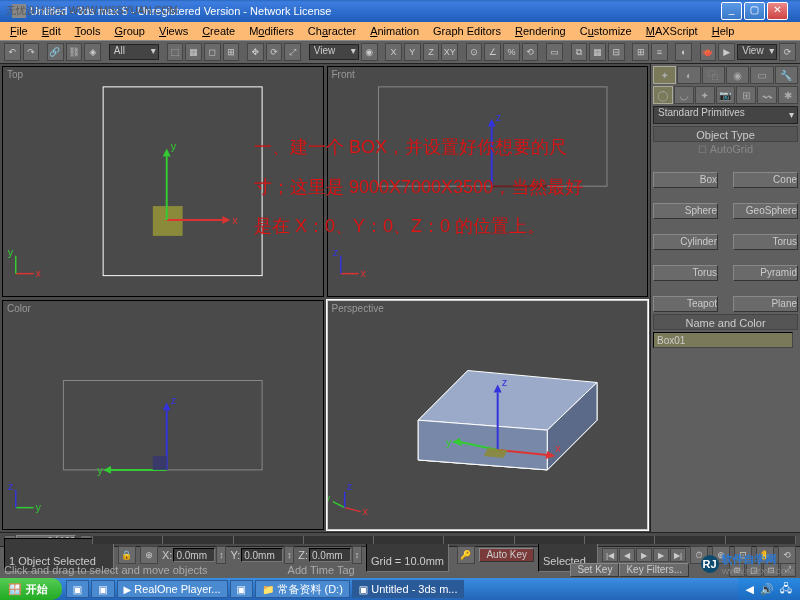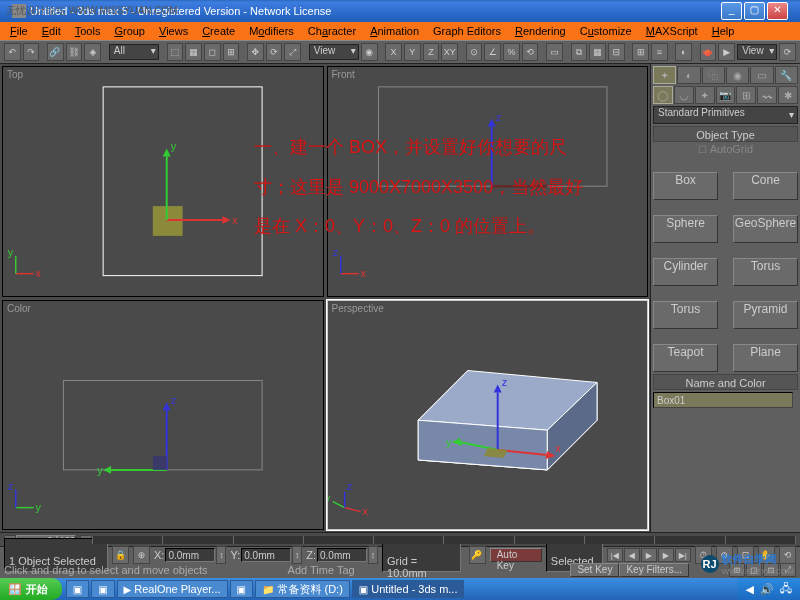--- a/index.html
+++ b/index.html
@@ -4,21 +4,21 @@
 <style>
 * { margin: 0; padding: 0; box-sizing: border-box; font-family: "Microsoft Sans Serif", Tahoma, sans-serif; font-size: 11px; }
 body { background: #3d6ea5; width: 800px; height: 600px; overflow: hidden; position: relative; }
 
 .titlebar { height: 22px; background: linear-gradient(#2a6ac1, #3d7de0 10%, #1e5db8); color: #fff; display: flex; align-items: center; padding: 0 12px; }
 .titlebar .icon { width: 14px; height: 14px; margin-right: 4px; background: #888; }
 .titlebar-text { flex: 1; font-size: 11px; }
 .winbtn { width: 21px; height: 18px; margin-left: 2px; border: 1px solid #fff; background: linear-gradient(#5a9ae8,#3a78c8); color: #fff; text-align: center; line-height: 14px; font-size: 10px; border-radius: 2px; cursor: pointer; }
 .winbtn.close { background: linear-gradient(#e88,#c44); }
 
-.menubar { height: 18px; background: #f97316; display: flex; align-items: center; padding: 0 4px; gap: 2px; }
+.menubar { height: 18px; background: #fdba74; display: flex; align-items: center; padding: 0 4px; gap: 2px; }
 .menubar span { padding: 1px 6px; font-size: 11px; color: #000; cursor: pointer; }
 .menubar span u { text-decoration: underline; }
 
 .toolbar { height: 24px; background: #5f5f5f; border-top: 1px solid #888; border-bottom: 1px solid #222; display: flex; align-items: center; padding: 0 4px; gap: 2px; }
 .tbtn { width: 18px; height: 18px; background: #6a6a6a; border: 1px solid #444; display: flex; align-items: center; justify-content: center; color: #ccc; font-size: 9px; cursor: pointer; }
 .tbtn.sep { width: 4px; border: none; background: transparent; }
 .tcombo { height: 16px; background: #444; border: 1px solid #222; color: #ccc; padding: 0 14px 0 4px; font-size: 10px; position: relative; min-width: 50px; cursor: pointer; }
 .tcombo:after { content: "▾"; position: absolute; right: 2px; top: 0; }
 
 .mainarea { position: absolute; top: 64px; left: 0; right: 150px; bottom: 68px; background: #4a4a4a; display: grid; grid-template-columns: 1fr 1fr; grid-template-rows: 1fr 1fr; gap: 3px; padding: 2px; }
@@ -28,37 +28,37 @@
 .vpcontent { width: 100%; height: 100%; position: relative; }
 
 .cmdpanel { position: absolute; top: 64px; right: 0; width: 150px; bottom: 68px; background: #5f5f5f; border-left: 1px solid #222; padding: 2px; overflow: hidden; }
 .tabrow { display: flex; gap: 1px; margin-bottom: 2px; }
 .ptab { flex: 1; height: 18px; background: #6a6a6a; border: 1px solid #444; display: flex; align-items: center; justify-content: center; cursor: pointer; color: #aaa; font-size: 10px; }
 .ptab.active { background: #7a7a5a; border-color: #aa9; }
 .dropdown { width: 100%; height: 18px; background: #444; border: 1px solid #222; color: #ccc; padding: 0 4px; font-size: 10px; margin: 2px 0; position: relative; cursor: pointer; }
 .dropdown:after { content: "▾"; position: absolute; right: 3px; top: 2px; }
 .rollhead { height: 16px; background: #555; color: #ccc; text-align: center; font-size: 10px; line-height: 16px; margin: 2px 0 1px; border: 1px solid #444; }
 .objgrid { display: grid; grid-template-columns: 1fr 1fr; gap: 15px; }
-.objbtn { height: 28px; background: #6a6a6a; border: 1px outset #888; color: #ccc; font-size: 12px; text-align: center; line-height: 14px; cursor: pointer; }
+.objbtn { height: 16px; background: #6a6a6a; border: 1px outset #888; color: #ccc; font-size: 10px; text-align: right; line-height: 14px; cursor: pointer; }
 .autogrid { grid-column: 1/3; height: 14px; background: #5f5f5f; color: #888; font-size: 10px; text-align: center; line-height: 12px; }
 .namefield { display: flex; gap: 10px; margin-top: 2px; }
 .namefield input { flex: 1; background: #7a7a5a; border: 1px inset #444; color: #ccc; padding: 1px 3px; font-size: 10px; height: 16px; }
 .colorswatch { width: 16px; height: 16px; background: #8a9ab8; border: 1px inset #444; cursor: pointer; }
 
 .bottombar { position: absolute; bottom: 22px; left: 0; right: 0; height: 46px; background: #5f5f5f; border-top: 1px solid #222; }
 .timeline { height: 14px; background: #4a4a4a; border-bottom: 1px solid #222; display: flex; align-items: center; padding: 0 4px; }
 .timeslider { height: 10px; width: 60px; background: #6a6a6a; border: 1px outset #888; margin-right: 4px; text-align: right; font-size: 9px; color: #ccc; line-height: 8px; cursor: pointer; }
 .track { flex: 1; height: 8px; background: #333; position: relative; }
 .track .ticks { position: absolute; inset: 0; display: flex; justify-content: space-between; }
 .track .ticks i { width: 1px; height: 8px; background: #666; }
 .statusrow { height: 16px; display: flex; align-items: center; padding: 0 4px; gap: 4px; color: #ccc; font-size: 10px; }
 .statusrow .field { background: #3a3a3a; border: 1px inset #222; padding: 16px 4px; height: 14px; line-height: 12px; }
 .coord { display: flex; align-items: center; gap: 1px; }
 .coord span { color: #ccc; }
-.coord input { width: 50px; background: #3a3a3a; border: 1px inset #222; color: #ccc; height: 14px; padding: 0 2px; font-size: 10px; }
+.coord input { width: 42px; background: #3a3a3a; border: 1px inset #222; color: #ccc; height: 14px; padding: 0 2px; font-size: 10px; }
 .keybtn { height: 14px; background: #6a6a6a; border: 1px outset #888; color: #ccc; padding: 0 6px; font-size: 10px; cursor: pointer; }
 .prompt { height: 14px; color: #aaa; font-size: 10px; padding: 0 4px; display: flex; align-items: center; justify-content: space-between; }
 .playbtns { display: flex; gap: 1px; }
 .playbtns .tbtn { width: 16px; height: 14px; font-size: 8px; }
 
 .taskbar { position: absolute; bottom: 0; left: 0; right: 0; height: 22px; background: linear-gradient(#3a8de0, #2365b8); display: flex; align-items: center; }
 .startbtn { height: 22px; background: linear-gradient(#5c5,#2a2); color: #fff; font-weight: bold; padding: 0 14px 0 8px; border-radius: 0 10px 10px 0; font-size: 11px; display: flex; align-items: center; gap: 4px; cursor: pointer; }
 .tasks { flex: 1; display: flex; gap: 2px; padding: 0 4px; overflow: hidden; }
 .task { height: 18px; background: #4a8ad0; border: 1px solid #2a5a98; color: #fff; padding: 0 6px; font-size: 10px; display: flex; align-items: center; gap: 3px; cursor: pointer; max-width: 120px; overflow: hidden; white-space: nowrap; }
 .task.active { background: #2a5a98; }

